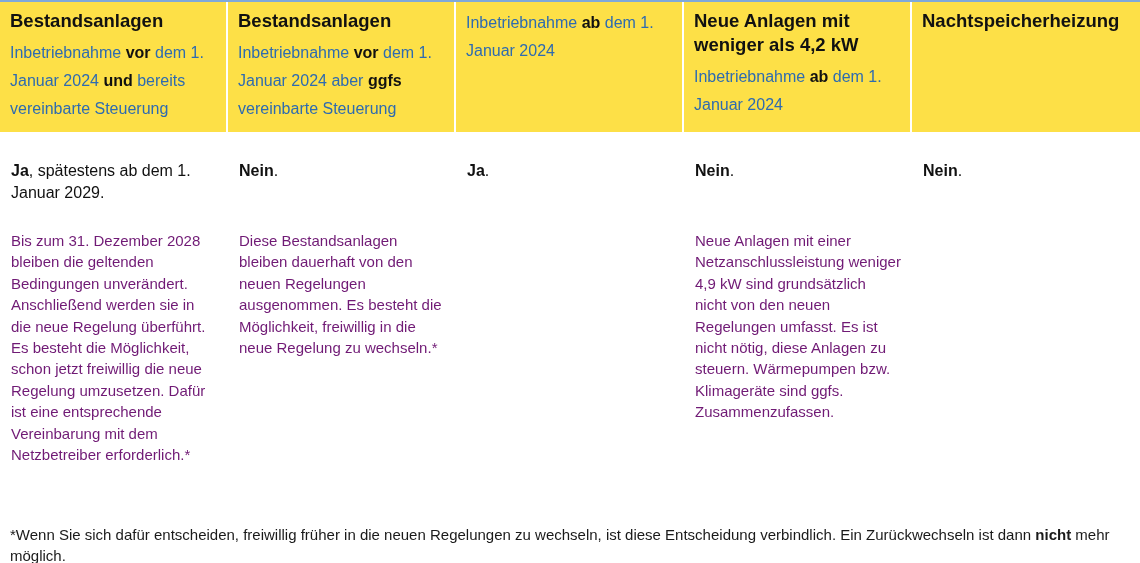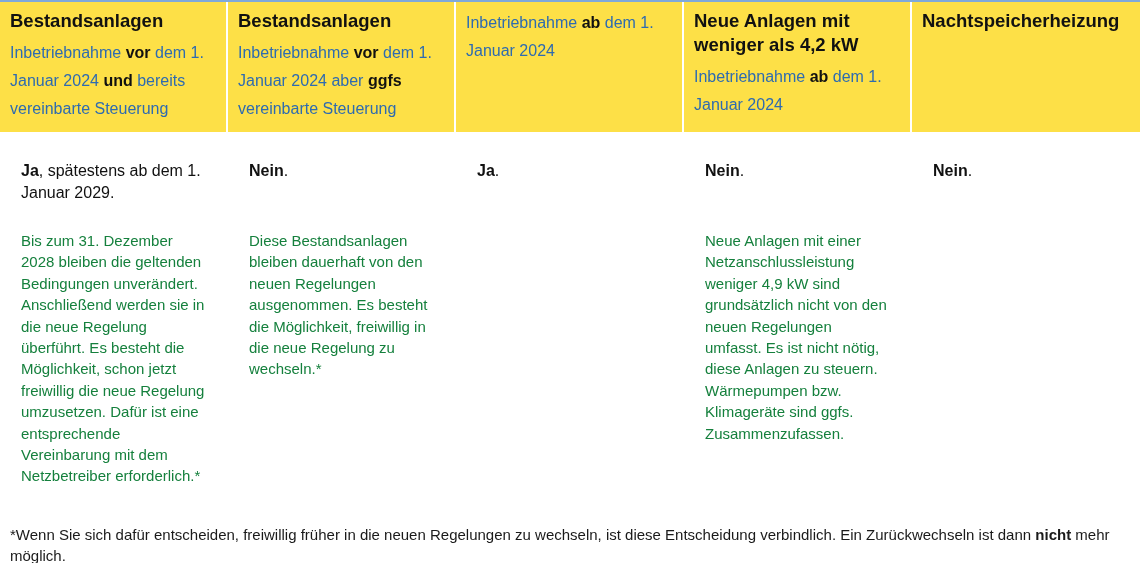--- a/index.html
+++ b/index.html
@@ -31,24 +31,24 @@
     margin: 0 0 6px 0;
   }
   .hsub {
     font-size: 16px; line-height: 28px; color: #2e6bb0;
   }
   .hsub b { color: #111; }
   .body-row {
     position: absolute; left: 0; top: 160px; width: 1140px;
     display: flex;
   }
-  .bcell { box-sizing: border-box; padding: 0 21px; width: 228px; }
+  .bcell { box-sizing: border-box; padding: 0 11px; width: 228px; }
   .answer { font-size: 16px; line-height: 22px; color: #111; height: 70px; }
   .answer b { font-weight: bold; }
-  .desc { font-size: 15px; line-height: 21.4px; color: #15803d; }
+  .desc { font-size: 15px; line-height: 21.4px; color: #701a75; }
   .footnote {
     position: absolute; left: 10px; top: 524px; width: 1125px;
     font-size: 15px; line-height: 21px; color: #1a1a1a;
   }
 </style>
 </head>
 <body>
 
 <div class="topline"></div>
 

